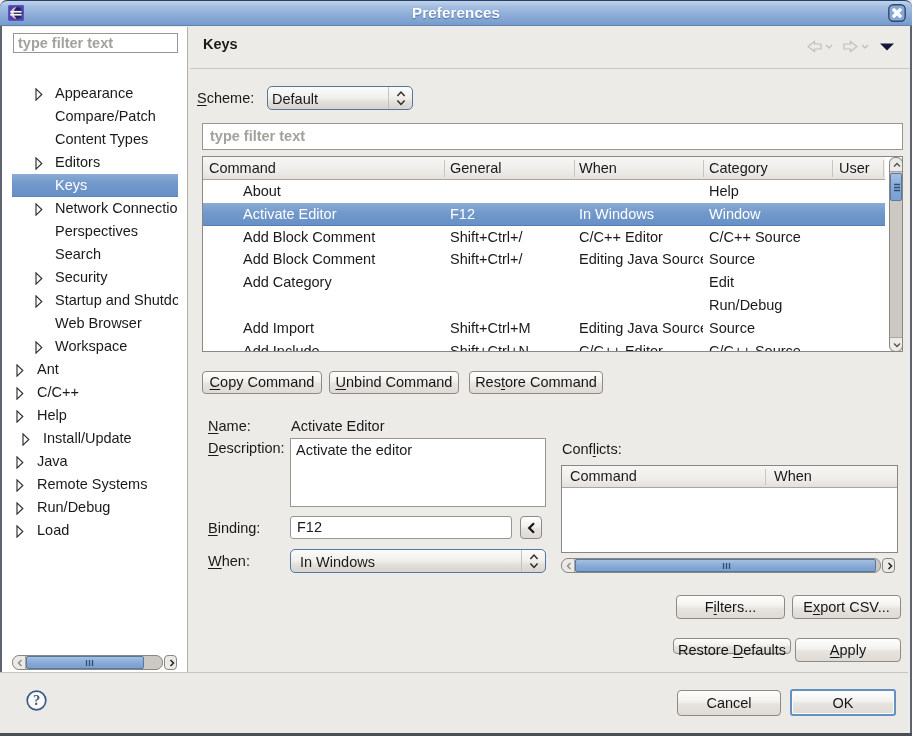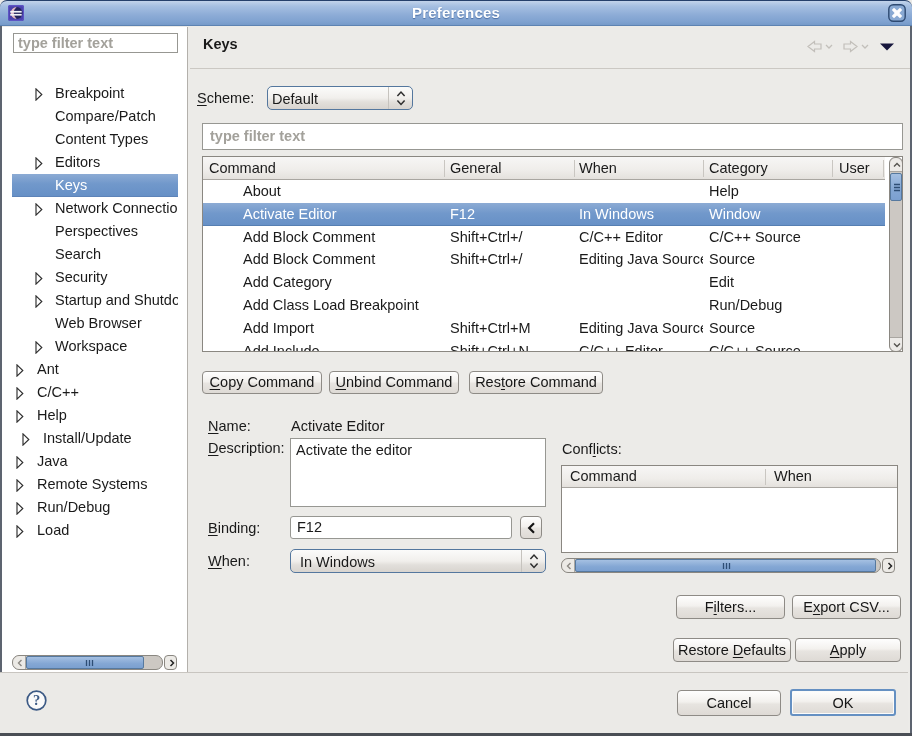--- a/index.html
+++ b/index.html
@@ -58,21 +58,21 @@
 
   <div class="abs input" style="left:13px;top:33px;width:165px;height:20px;line-height:18px">
     <span class="ph" style="padding-left:4px">type filter text</span>
   </div>
 
   <div class="abs" id="tree" style="left:0;top:59px;width:188px;height:500px">
       <div class="trow" style="top:23px;left:3px;width:175px">
         <svg class="tri" style="left:32px;top:5.5px" width="8" height="13" viewBox="0 0 8 13">
           <path d="M1 0.9 L6.8 6.5 L1 12.1 Z" fill="#fff" stroke="#2e2e2e" stroke-width="1.15" stroke-linejoin="miter"></path>
         </svg>
-        <span style="position:absolute;left:52px">Breakpoint</span>
+        <span style="position:absolute;left:52px">Appearance</span>
       </div>
       <div class="trow" style="top:46px;left:3px;width:175px">
         <span style="position:absolute;left:52px">Compare/Patch</span>
       </div>
       <div class="trow" style="top:69px;left:3px;width:175px">
         <span style="position:absolute;left:52px">Content Types</span>
       </div>
       <div class="trow" style="top:92px;left:3px;width:175px">
         <svg class="tri" style="left:32px;top:5.5px" width="8" height="13" viewBox="0 0 8 13">
           <path d="M1 0.9 L6.8 6.5 L1 12.1 Z" fill="#fff" stroke="#2e2e2e" stroke-width="1.15" stroke-linejoin="miter"></path>
@@ -236,21 +236,20 @@
         <span style="position:absolute;left:40px">Add Block Comment</span>
         <span style="position:absolute;left:247px">Shift+Ctrl+/</span>
         <span style="position:absolute;left:376px;width:124px;overflow:hidden;white-space:nowrap">Editing Java Source</span>
         <span style="position:absolute;left:506px">Source</span>
       </div>
       <div style="position:absolute;left:0;top:114.2px;width:682px;height:23px;line-height:23px;">
         <span style="position:absolute;left:40px">Add Category</span>
         <span style="position:absolute;left:506px">Edit</span>
       </div>
       <div style="position:absolute;left:0;top:137px;width:682px;height:23px;line-height:23px;">
-        <span style="position:absolute;left:40px">Add Class Load Breakpoint</span>
         <span style="position:absolute;left:506px">Run/Debug</span>
       </div>
       <div style="position:absolute;left:0;top:159.8px;width:682px;height:23px;line-height:23px;">
         <span style="position:absolute;left:40px">Add Import</span>
         <span style="position:absolute;left:247px">Shift+Ctrl+M</span>
         <span style="position:absolute;left:376px;width:124px;overflow:hidden;white-space:nowrap">Editing Java Source</span>
         <span style="position:absolute;left:506px">Source</span>
       </div>
       <div style="position:absolute;left:0;top:182.6px;width:682px;height:23px;line-height:23px;">
         <span style="position:absolute;left:40px">Add Include</span>
@@ -314,21 +313,21 @@
       </div>
       <div style="position:absolute;left:882px;top:558px;width:13px;height:15px;background:#eceae6;border:1px solid #8a8781;border-radius:4px">
         <svg style="position:absolute;left:4px;top:3px" width="6" height="8" viewBox="0 0 6 8">
           <path d="M1.5 1 L4.5 4 L1.5 7" fill="none" stroke="#222" stroke-width="1.5"></path>
         </svg>
       </div>
     </div>
 
   <div class="abs btn" style="left:676px;top:595px;width:109px;height:24px;line-height:22px">F<u>i</u>lters...</div>
   <div class="abs btn" style="left:792px;top:595px;width:109px;height:24px;line-height:22px">E<u>x</u>port CSV...</div>
-  <div class="abs btn" style="left:673px;top:638px;width:118px;height:24px;line-height:22px">Restore <u>D</u>efaults</div>
+  <div class="abs btn" style="left:673px;top:638px;width:118px;height:16px;line-height:22px">Restore <u>D</u>efaults</div>
   <div class="abs btn" style="left:795px;top:638px;width:106px;height:24px;line-height:22px"><u>A</u>pply</div>
 
   <div class="abs" style="left:0;top:672px;width:908px;height:1px;background:#c8c5c0"></div>
   <div class="abs" style="left:0;top:673px;width:908px;height:60px;background:#ebeae7"></div>
   <svg class="abs" style="left:26px;top:690px" width="21" height="21" viewBox="0 0 21 21">
     <circle cx="10.5" cy="10.5" r="9.3" fill="#fafafa" stroke="#3c5a85" stroke-width="1.7"></circle>
     <text x="10.5" y="15.3" text-anchor="middle" font-family="Liberation Serif" font-size="14.5" font-weight="bold" fill="#3c5a85">?</text>
   </svg>
   <div class="abs btn" style="left:677px;top:690px;width:104px;height:26px;line-height:24px">Cancel</div>
   <div class="abs btn" style="left:790px;top:689px;width:106px;height:27px;line-height:25px;border:2px solid #6590c2;border-radius:3px;box-shadow:inset 0 0 0 1px #fbfbfa">OK</div>

